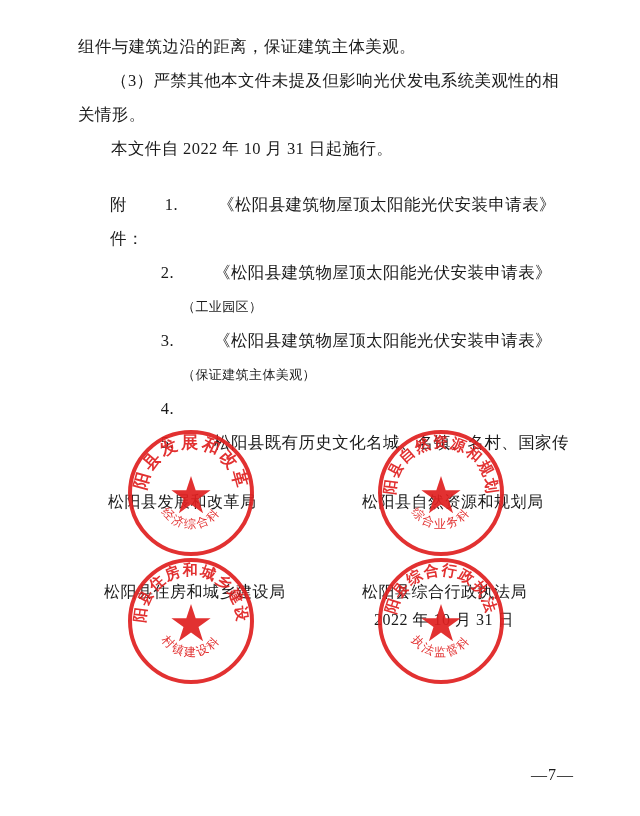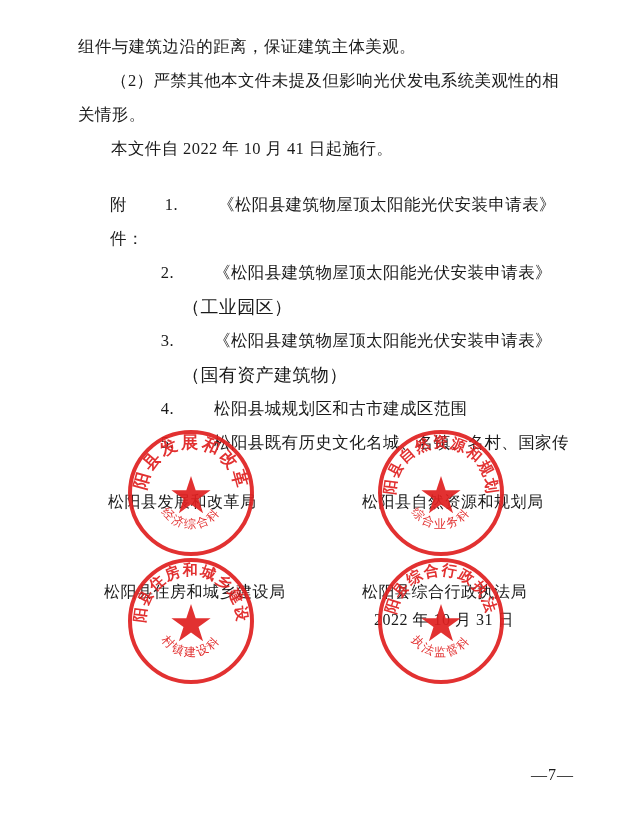--- a/index.html
+++ b/index.html
@@ -73,21 +73,21 @@
   .attach-num-wide {
     width: 100px;
     flex: none;
     text-align: right;
     padding-right: 4px;
     box-sizing: border-box;
   }
   .attach-text { flex: 1; margin-left: 36px; }
   .attach-sub {
     padding-left: 104px;
-    font-size: 18px;
+    font-size: 13px;
     line-height: 34px;
     letter-spacing: 0.4px;
   }
 
   
   .sig {
     position: absolute;
     font-size: 16px;
     letter-spacing: 0.5px;
     white-space: nowrap;
@@ -122,46 +122,45 @@
     color: #1a1a1a;
   }
 </style>
 </head>
 <body>
 
 <div class="page">
 
   <div class="body-text">
     <p class="para indent-none">组件与建筑边沿的距离，保证建筑主体美观。</p>
-    <p class="para indent1">（2）严禁其他本文件未提及但影响光伏发电系统美观性的相关情形。</p>
-    <p class="para indent1">本文件自 2022 年 10 月 41 日起施行。</p>
+    <p class="para indent1">（3）严禁其他本文件未提及但影响光伏发电系统美观性的相关情形。</p>
+    <p class="para indent1">本文件自 2022 年 10 月 31 日起施行。</p>
   </div>
 
   <div class="attach-block">
     <div class="attach-head-row">
       <span class="attach-label">附件：</span>
       <span class="attach-num">1.</span>
       <span class="attach-text">《松阳县建筑物屋顶太阳能光伏安装申请表》</span>
     </div>
 
     <div class="attach-row">
       <span class="attach-num-wide">2.</span>
       <span class="attach-text">《松阳县建筑物屋顶太阳能光伏安装申请表》</span>
     </div>
     <div class="attach-sub">（工业园区）</div>
 
     <div class="attach-row">
       <span class="attach-num-wide">3.</span>
       <span class="attach-text">《松阳县建筑物屋顶太阳能光伏安装申请表》</span>
     </div>
-    <div class="attach-sub">（国有资产建筑物）</div>
+    <div class="attach-sub">（保证建筑主体美观）</div>
 
     <div class="attach-row">
       <span class="attach-num-wide">4.</span>
-      <span class="attach-text">松阳县城规划区和古市建成区范围</span>
     </div>
 
     <div class="attach-row">
       <span class="attach-num-wide">5.</span>
       <span class="attach-text">松阳县既有历史文化名城、名镇、名村、国家传</span>
     </div>
   </div>
 
   <div class="sig sig-1">松阳县发展和改革局</div>
   <div class="sig sig-2">松阳县自然资源和规划局</div>

